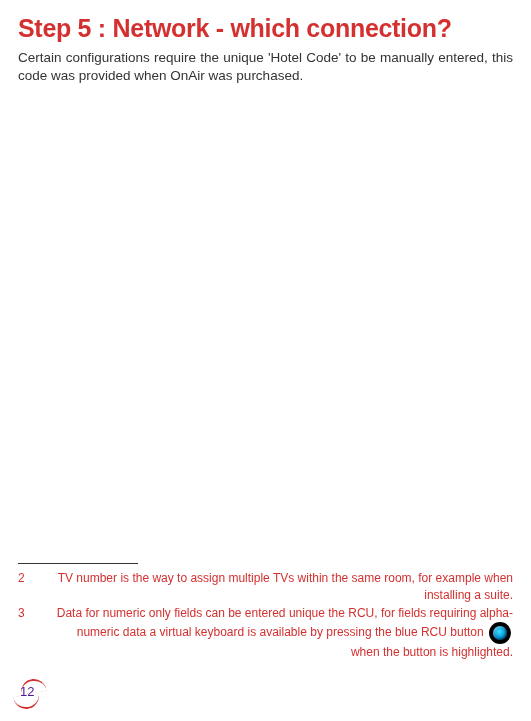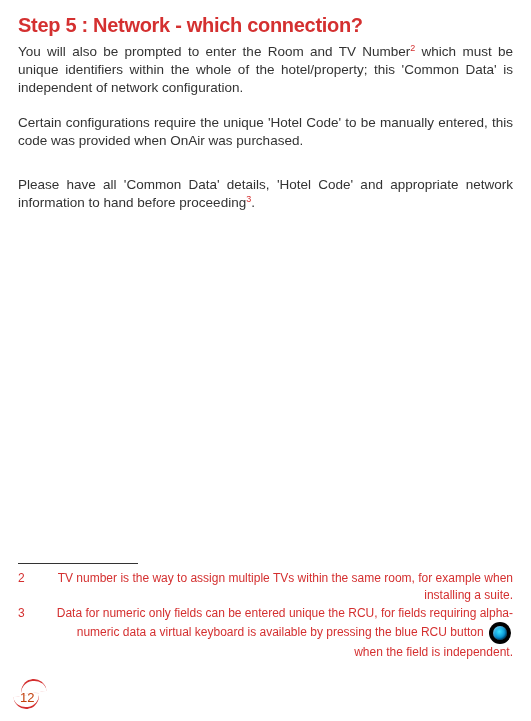--- a/index.html
+++ b/index.html
@@ -16,21 +16,21 @@
       overflow: hidden;
     }
     .page {
       padding: 14px 18px 0 18px;
       height: 100%;
       position: relative;
     }
     .heading {
       font-family: 'Arial Narrow', 'Segoe UI', sans-serif;
       font-stretch: condensed;
-      font-size: 20px;
+      font-size: 25px;
       font-weight: 600;
       color: #d43030;
       letter-spacing: -0.3px;
       margin-bottom: 6px;
     }
     .body-text {
       font-size: 13.5px;
       color: #333333;
       line-height: 1.35;
       text-align: justify;
@@ -111,56 +111,50 @@
       bottom: 0;
       left: 2px;
       width: 26px;
       height: 14px;
       border-bottom: 2px solid #d43030;
       border-radius: 0 0 50% 50% / 0 0 100% 100%;
       transform: rotate(-8deg);
     }
     .page-number-badge .num {
       position: absolute;
-      top: 11px;
+      top: 5px;
       left: 8px;
       font-size: 13px;
-      color: #c2410c;
+      color: #4c1d95;
       font-weight: 500;
       text-align: right;
     }
   </style>
 </head>
 <body>
 
 <div class="page">
 
   <h1 class="heading">Step 5 : Network - which connection?</h1>
 
 
-  <p class="body-text">
-    <span>You will also be prompted to enter the Room and TV Number</span><span class="sup">2</span><span>  which must be unique identifiers within the whole of the hotel/property; this 'Common Data' is independent of network configuration.</span>
-  </p>
 
   <p class="body-text">Certain configurations require the unique 'Hotel Code' to be manually entered, this code was provided when OnAir was purchased.</p>
 
-  <p class="body-text" style="margin-top:26px;">
-    <span>Please have all 'Common Data' details, 'Hotel Code' and appropriate network information to hand before proceeding</span><span class="sup">3</span><span>.</span>
-  </p>
 
   <div class="footnotes">
     <hr class="footnote-rule">
     <div class="footnote">
       <div class="footnote-num">2</div>
       <div class="footnote-text">TV number is the way to assign multiple TVs within the same room, for example when installing a suite.</div>
     </div>
     <div class="footnote">
       <div class="footnote-num">3</div>
       <div class="footnote-text">
-        <span>Data for numeric only fields can be entered unique the RCU, for fields requiring alpha-numeric data a virtual keyboard is available by pressing the blue RCU button </span><span class="rcu-button"></span><span> when the field is independent.</span>
+        <span>Data for numeric only fields can be entered unique the RCU, for fields requiring alpha-numeric data a virtual keyboard is available by pressing the blue RCU button </span><span class="rcu-button"></span><span> when the button is highlighted.</span>
       </div>
     </div>
   </div>
 
   <div class="page-number-badge">
     <div class="swoosh-top"></div>
     <div class="swoosh-bottom"></div>
     <div class="num">12</div>
   </div>
 

